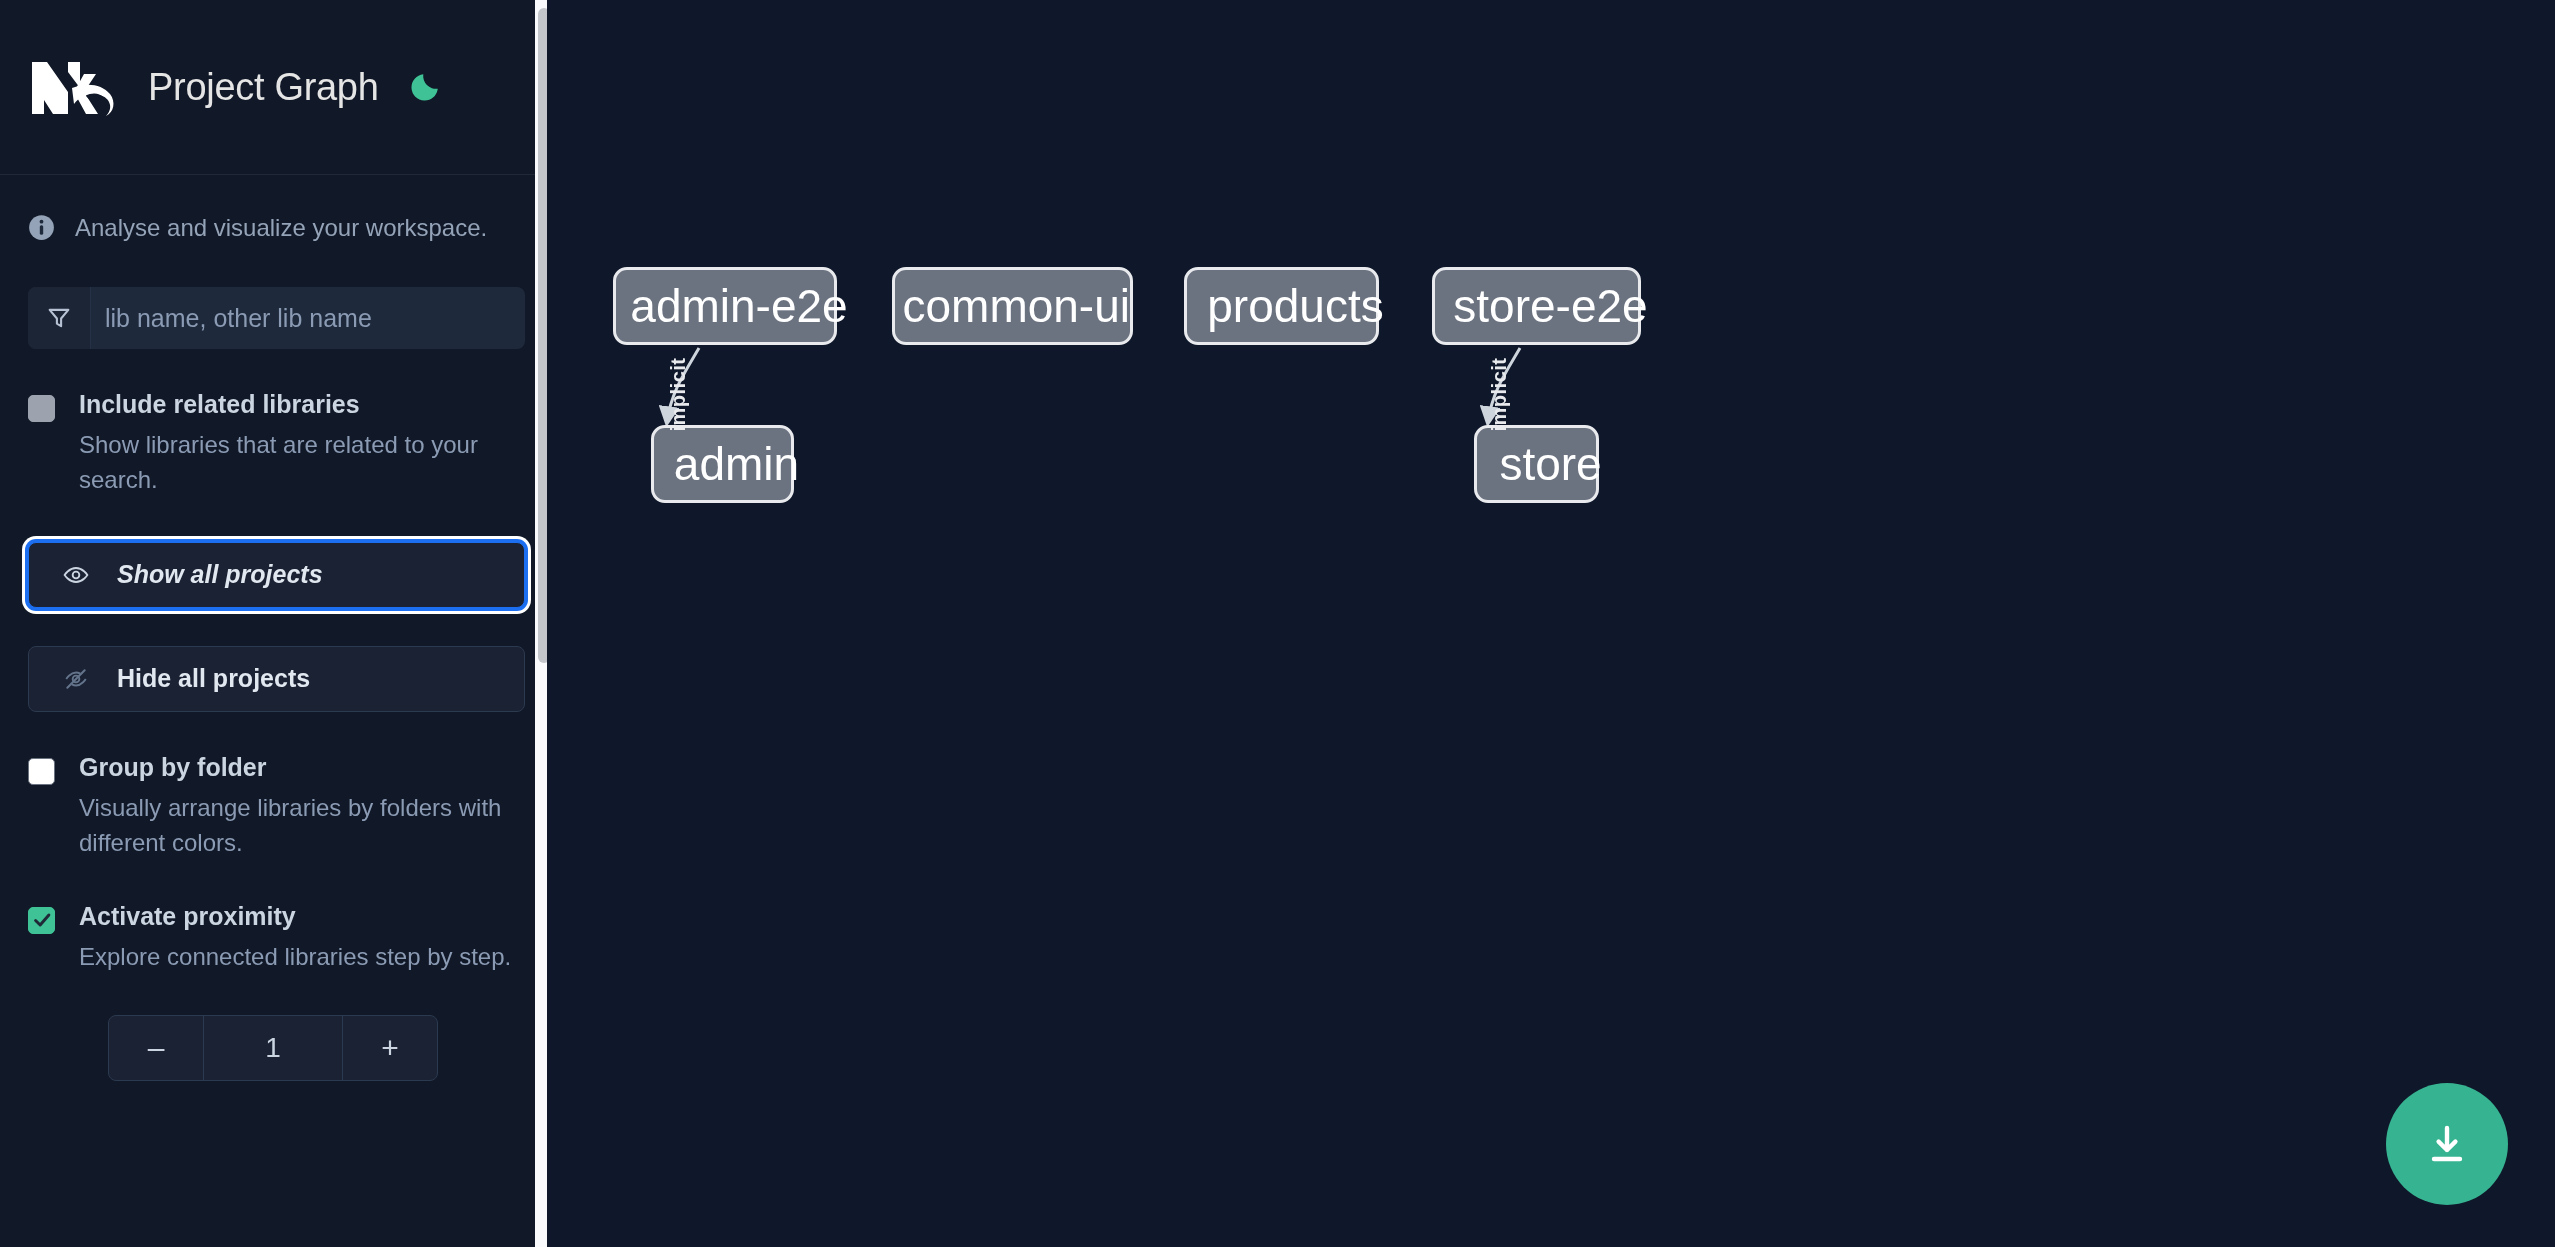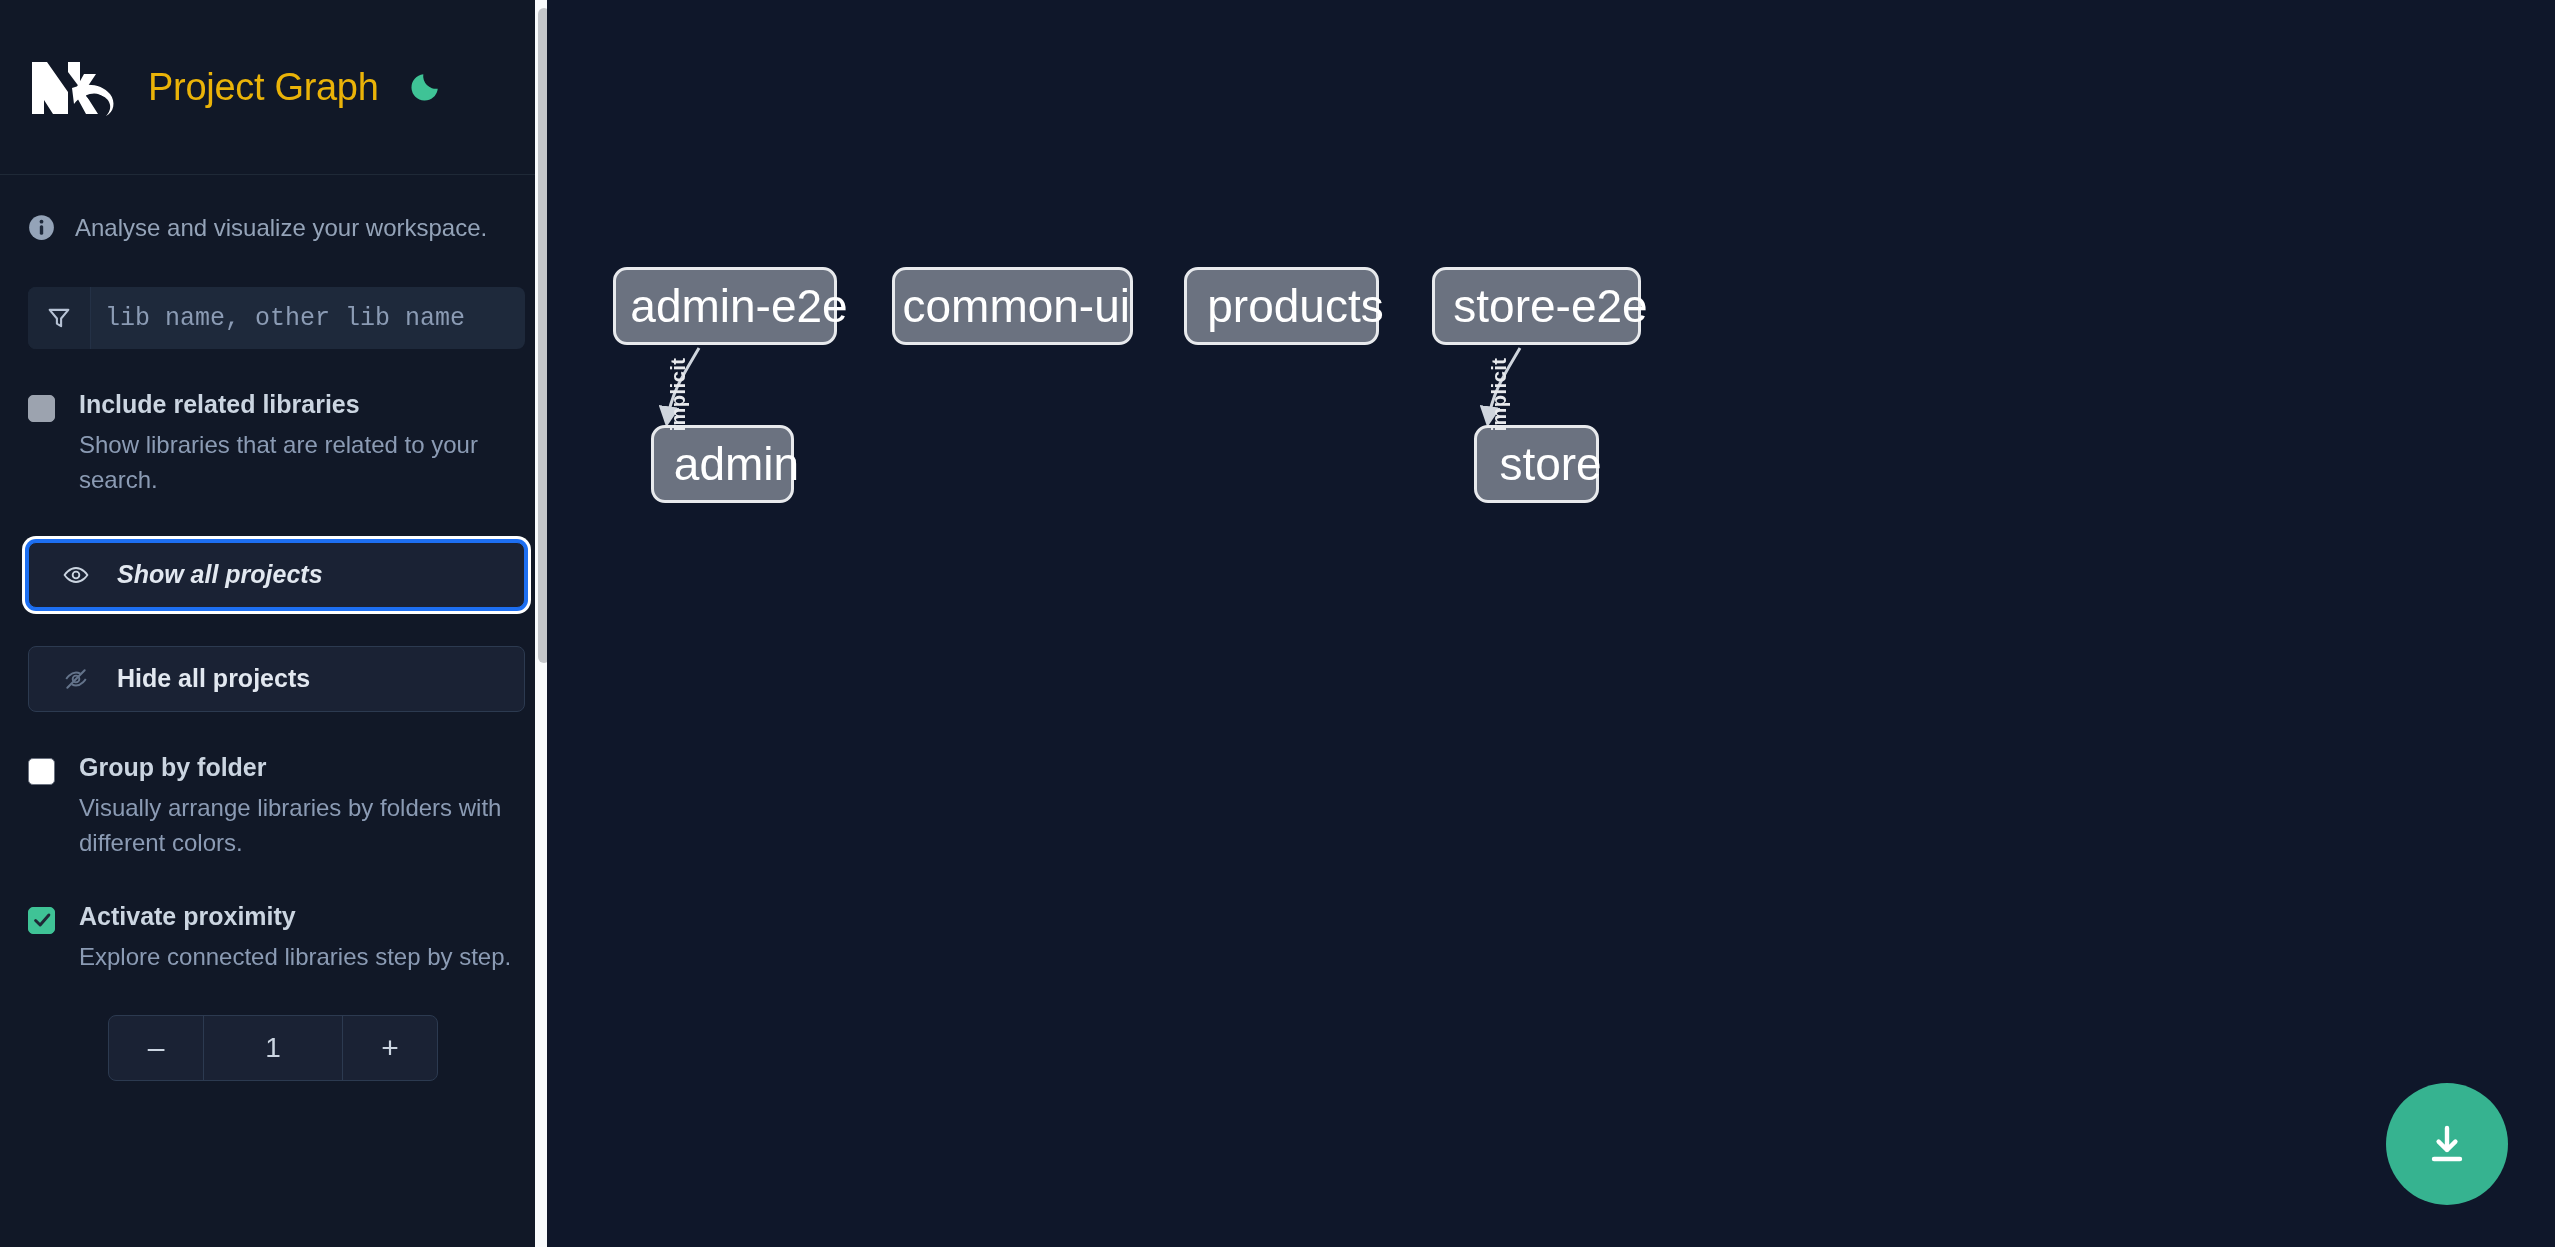--- a/index.html
+++ b/index.html
@@ -22,21 +22,21 @@
   .sidebar-inner { width: 553px; }
 
   .sb-header {
     height: 175px;
     display: flex; align-items: center;
     padding-left: 28px;
     border-bottom: 1px solid #1f2937;
   }
   .nx-logo { width: 96px; height: 70px; flex: 0 0 96px; }
   .app-title {
-    font-size: 38px; font-weight: 400; color: #eab308;
+    font-size: 38px; font-weight: 400; color: #e5e5e5;
     margin-left: 24px; letter-spacing: -0.3px; white-space: nowrap;
   }
   .theme-toggle {
     margin-left: 26px; width: 40px; height: 40px;
     display: flex; align-items: center; justify-content: center;
     cursor: pointer;
   }
 
   .sb-note {
     display: flex; align-items: center;
@@ -59,21 +59,21 @@
   }
   .filter-icon-wrap {
     width: 63px; display: flex; align-items: center; justify-content: center;
     background: #1b2536;
     border-right: 1px solid #243146;
     flex: 0 0 63px;
   }
   .filter-input {
     flex: 1; border: 0; outline: 0; background: transparent;
     color: #cbd5e1; font-size: 25px;
-    font-family: Liberation Mono, monospace;
+    font-family: Liberation Sans, sans-serif;
     padding: 0 14px;
   }
   .filter-input::placeholder { color: #8b9bb4; }
 
   .check-row { display: flex; margin-top: 40px; padding-right: 10px; }
   .cb {
     flex: 0 0 27px; width: 27px; height: 27px; margin-top: 6px;
     border-radius: 5px; cursor: pointer;
     display: flex; align-items: center; justify-content: center;
   }

